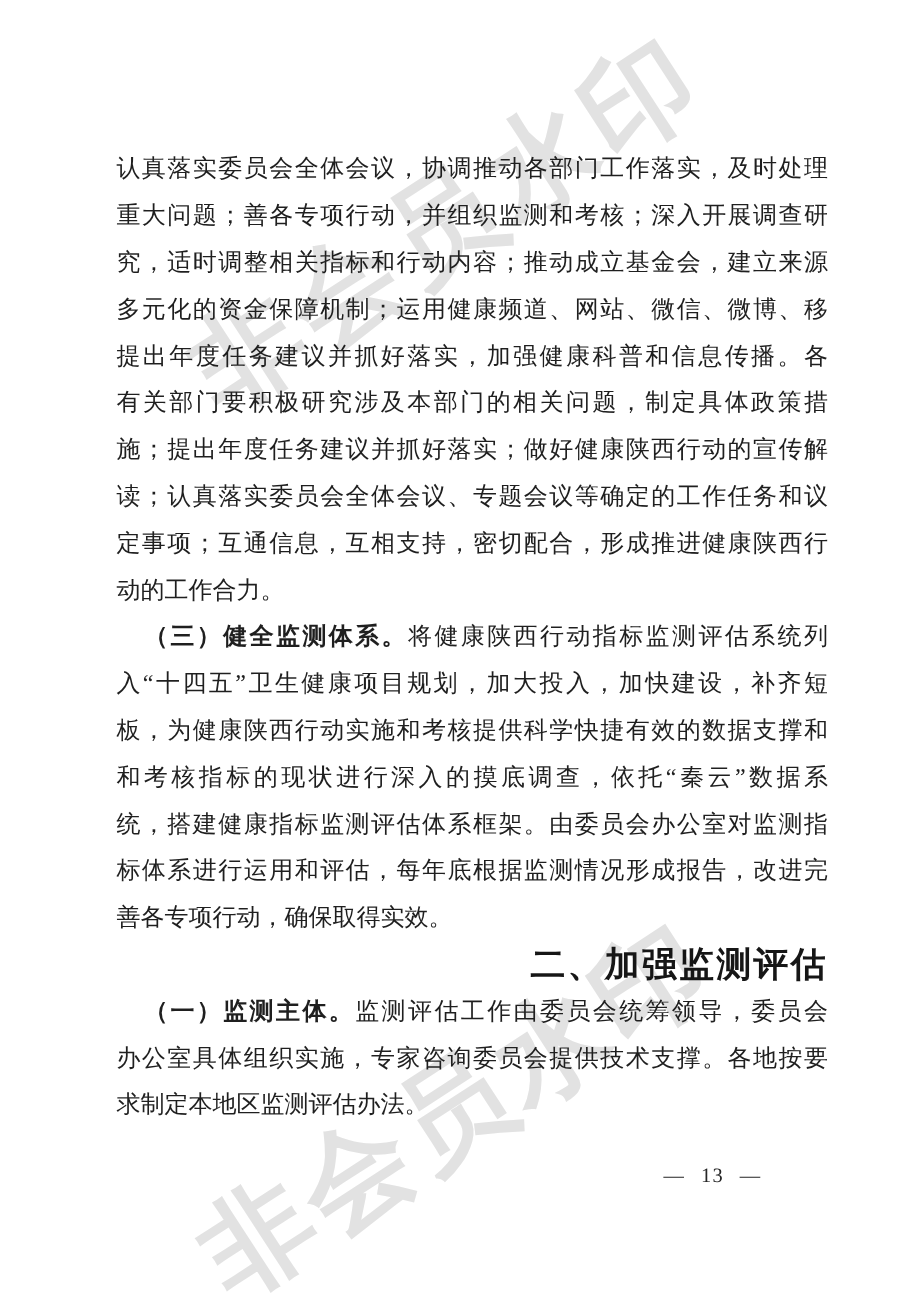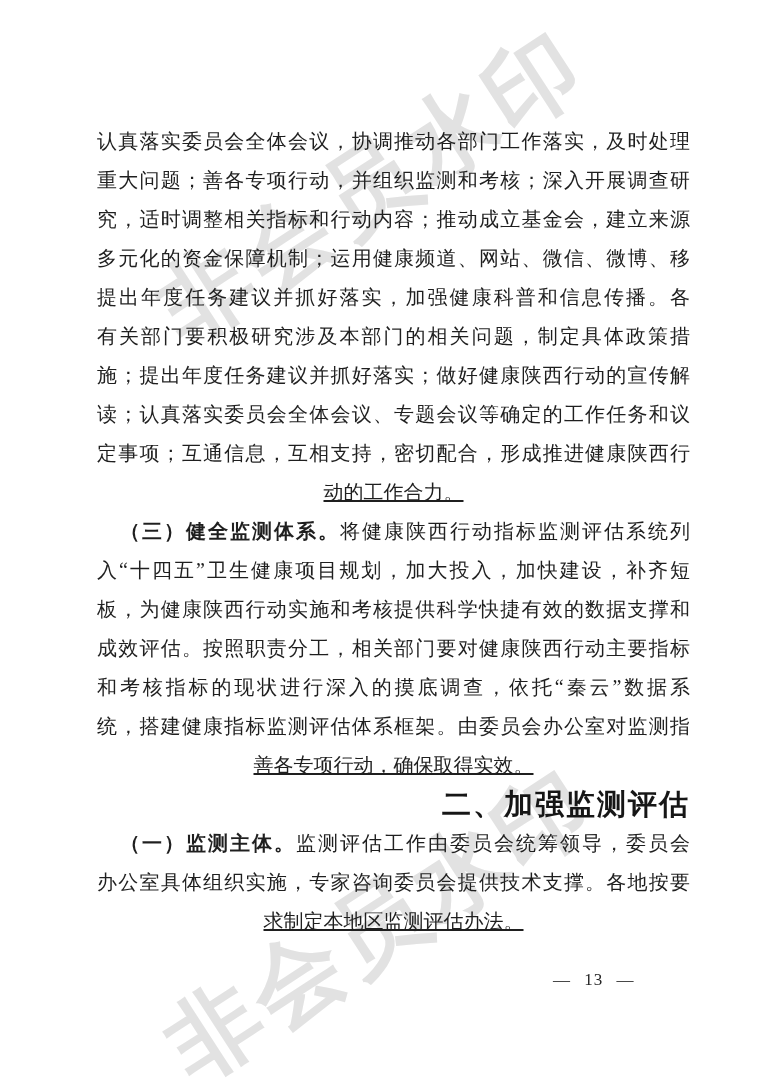--- a/index.html
+++ b/index.html
@@ -42,21 +42,21 @@
     line-height: 39px;
     color: #1f1f1f;
   }
   .line { min-height: 39px; }
   .line.justified,
   .line.lead-justified {
     text-align: justify;
     text-align-last: justify;
   }
   .line.lead-justified { text-indent: 23px; }
-  .line.end { text-align: center; text-decoration: underline; }
+  .line.end { text-align: left; }
   .lead { font-weight: 700; }
   .line.heading {
     font-family: "Liberation Sans", sans-serif;
     font-weight: 700;
     font-size: 29px;
     letter-spacing: 2px;
     text-indent: 43px;
     text-align: right;
     color: #161616;
   }
@@ -87,23 +87,23 @@
       <div class="line justified">多元化的资金保障机制；运用健康频道、网站、微信、微博、移</div>
       <div class="line justified">提出年度任务建议并抓好落实，加强健康科普和信息传播。各</div>
       <div class="line justified">有关部门要积极研究涉及本部门的相关问题，制定具体政策措</div>
       <div class="line justified">施；提出年度任务建议并抓好落实；做好健康陕西行动的宣传解</div>
       <div class="line justified">读；认真落实委员会全体会议、专题会议等确定的工作任务和议</div>
       <div class="line justified">定事项；互通信息，互相支持，密切配合，形成推进健康陕西行</div>
       <div class="line end">动的工作合力。</div>
       <div class="line lead-justified"><span class="lead">（三）健全监测体系。</span><span>将健康陕西行动指标监测评估系统列</span></div>
       <div class="line justified">入“十四五”卫生健康项目规划，加大投入，加快建设，补齐短</div>
       <div class="line justified">板，为健康陕西行动实施和考核提供科学快捷有效的数据支撑和</div>
-      <div class="line justified">成效评估。按照职责分工，相关部门要对健康陕西行动主要指标</div>
       <div class="line justified">和考核指标的现状进行深入的摸底调查，依托“秦云”数据系</div>
       <div class="line justified">统，搭建健康指标监测评估体系框架。由委员会办公室对监测指</div>
+      <div class="line justified">标体系进行运用和评估，每年底根据监测情况形成报告，改进完</div>
       <div class="line end">善各专项行动，确保取得实效。</div>
       <div class="line heading">二、加强监测评估</div>
       <div class="line lead-justified"><span class="lead">（一）监测主体。</span><span>监测评估工作由委员会统筹领导，委员会</span></div>
       <div class="line justified">办公室具体组织实施，专家咨询委员会提供技术支撑。各地按要</div>
       <div class="line end">求制定本地区监测评估办法。</div>
     </main>
 
   <div class="page-number">— 13 —</div>
 
 </div>

